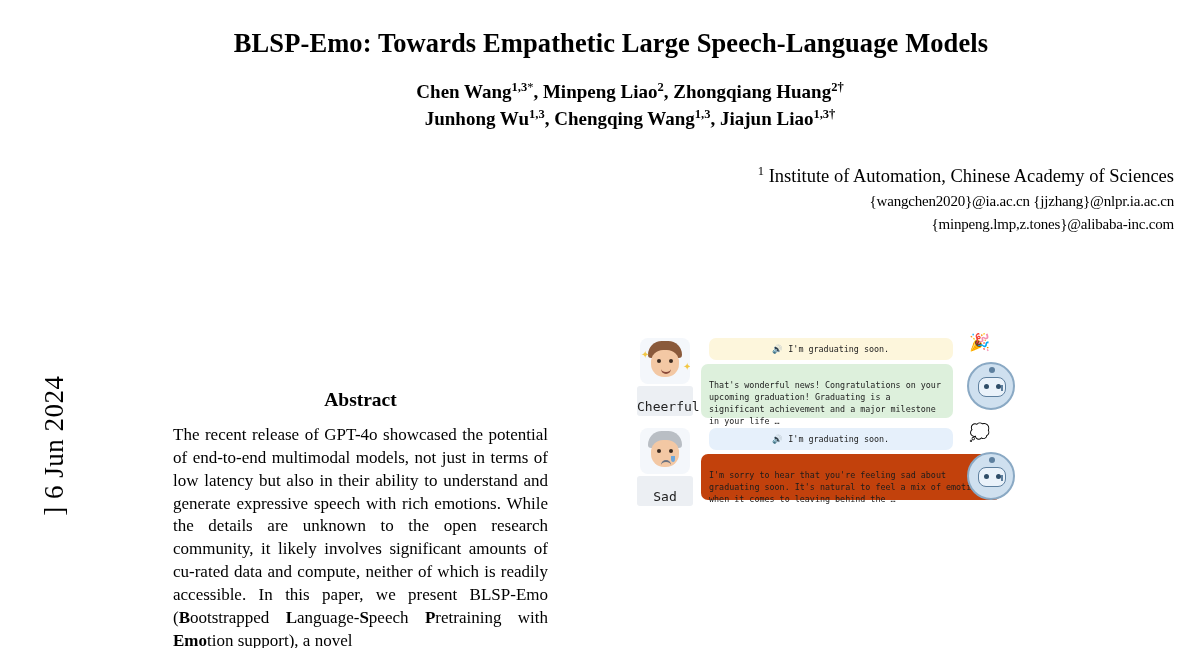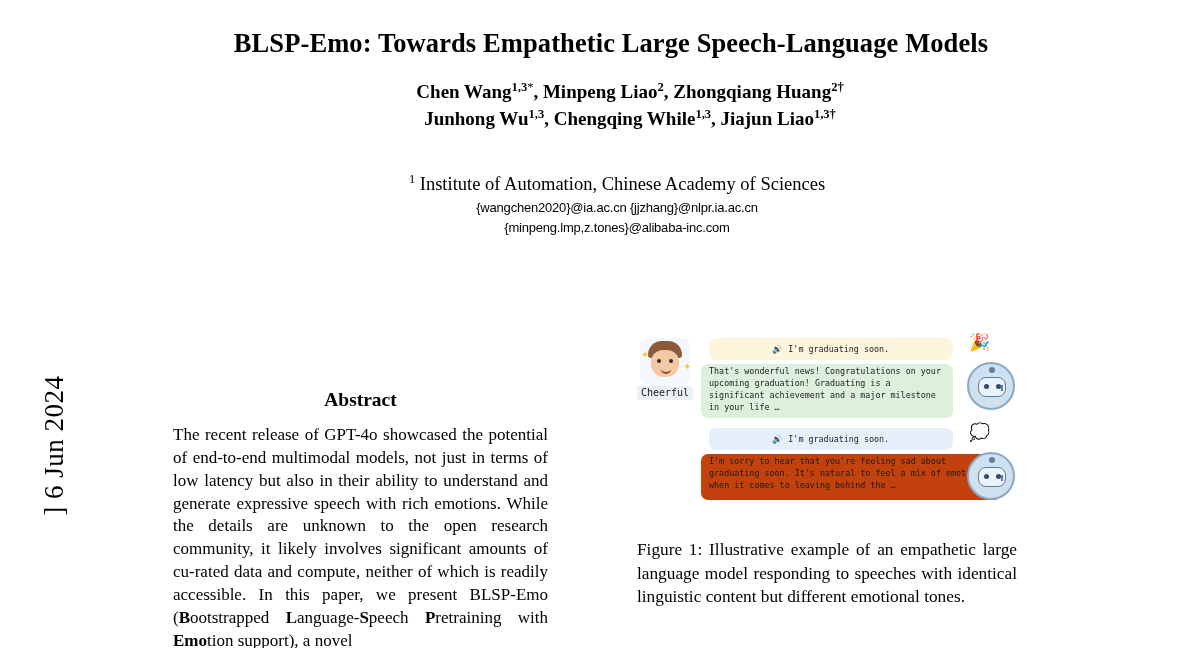--- a/index.html
+++ b/index.html
@@ -57,31 +57,31 @@
     font-size: 19px;
     font-weight: bold;
     margin-top: 20px;
     line-height: 1.42;
     padding-left: 60px;
   }
   .authors sup { font-size: 12.5px; font-weight: bold; vertical-align: super; }
   .authors .star { font-weight: normal; }
 
   .affiliations {
-    text-align: center;
+    text-align: right;
     font-size: 18.5px;
-    margin-top: 36px;
+    margin-top: 28px;
     line-height: 1.52;
     padding-left: 60px;
     padding-right: 26px;
   }
   .affiliations sup { font-size: 12.5px; vertical-align: super; }
   .email {
-    font-family: Liberation Sans, sans-serif;
-    font-size: 13px;
+    font-family: Liberation Serif, serif;
+    font-size: 15px;
     letter-spacing: -0.2px;
   }
 
   
   .columns {
     position: absolute;
     top: 328px;
     left: 0;
     width: 1200px;
     height: 320px;
@@ -200,35 +200,35 @@
   .tear {
     position: absolute;
     left: 31px; top: 28px;
     width: 4px; height: 6px;
     background: #6fa8dc;
     border-radius: 0 0 50% 50%;
   }
   .avatar-label {
     margin-top: 2px;
     font-family: "DejaVu Sans Mono", monospace;
-    font-size: 10px;
+    font-size: 13px;
     background: #eceff3;
     border-radius: 3px;
-    padding: 1px 0 2px 0;
+    padding: 13px 0 2px 0;
     color: #222;
   }
 
   
   .bubble {
     position: absolute;
     border-radius: 7px;
     font-family: "DejaVu Sans Mono", monospace;
     font-size: 8.4px;
     line-height: 1.42;
-    padding: 2px 8px;
+    padding: 16px 8px;
     box-sizing: border-box;
     color: #1c1c1c;
   }
   .bubble.user-1 {
     left: 72px; top: 2px;
     width: 244px; height: 22px;
     background: #fdf6dc;
     text-align: center;
     padding-top: 6px;
   }
@@ -313,21 +313,21 @@
 
 <div class="page">
 
   <div class="title">BLSP-Emo: Towards Empathetic Large Speech-Language Models</div>
 
   <div class="authors">
     <div>
       <span>Chen Wang</span><sup>1,3</sup><sup class="star">*</sup><span>, Minpeng Liao</span><sup>2</sup><span>, Zhongqiang Huang</span><sup>2†</sup>
     </div>
     <div>
-      <span>Junhong Wu</span><sup>1,3</sup><span>, Chengqing While</span><sup>1,3</sup><span>, Jiajun Liao</span><sup>1,3†</sup>
+      <span>Junhong Wu</span><sup>1,3</sup><span>, Chengqing Wang</span><sup>1,3</sup><span>, Jiajun Liao</span><sup>1,3†</sup>
     </div>
   </div>
 
   <div class="affiliations">
     <div><sup>1</sup> <span>Institute of Automation, Chinese Academy of Sciences</span></div>
     <div class="email">{wangchen2020}@ia.ac.cn {jjzhang}@nlpr.ia.ac.cn</div>
     <div class="email">{minpeng.lmp,z.tones}@alibaba-inc.com</div>
   </div>
 
   <div class="columns">
@@ -367,20 +367,31 @@
             <div class="robot-ant-dot"></div>
             <div class="robot-head">
               <div class="robot-ant"></div>
               <div class="robot-eye l"></div>
               <div class="robot-eye r"></div>
             </div>
           </div>
         </div>
 
         <div class="fig-panel p2">
+          <div class="avatar-card">
+            <div class="avatar-face">
+              <div class="face-hair gray"></div>
+              <div class="face-skin"></div>
+              <div class="face-eye l"></div>
+              <div class="face-eye r"></div>
+              <div class="tear"></div>
+              <div class="face-mouth sad"></div>
+            </div>
+            <div class="avatar-label">Sad</div>
+          </div>
 
           <div class="bubble user-2">
             <span>🔊</span>
             <span>I'm graduating soon.</span>
           </div>
 
           <div class="bubble bot-2">I'm sorry to hear that you're feeling sad about graduating soon. It's natural to feel a mix of emotions when it comes to leaving behind the …</div>
 
           <div class="emoji-top">💭</div>
 
@@ -389,17 +400,16 @@
             <div class="robot-head">
               <div class="robot-ant"></div>
               <div class="robot-eye l"></div>
               <div class="robot-eye r"></div>
             </div>
           </div>
         </div>
 
       </div>
 
-      <div class="fig-caption">Figure 1: Illustrative example of an empathetic large language model responding to speeches with identical linguistic content but different emotional tones.</div>
     </div>
 
   </div>
 </div>
 
 </body></html>

